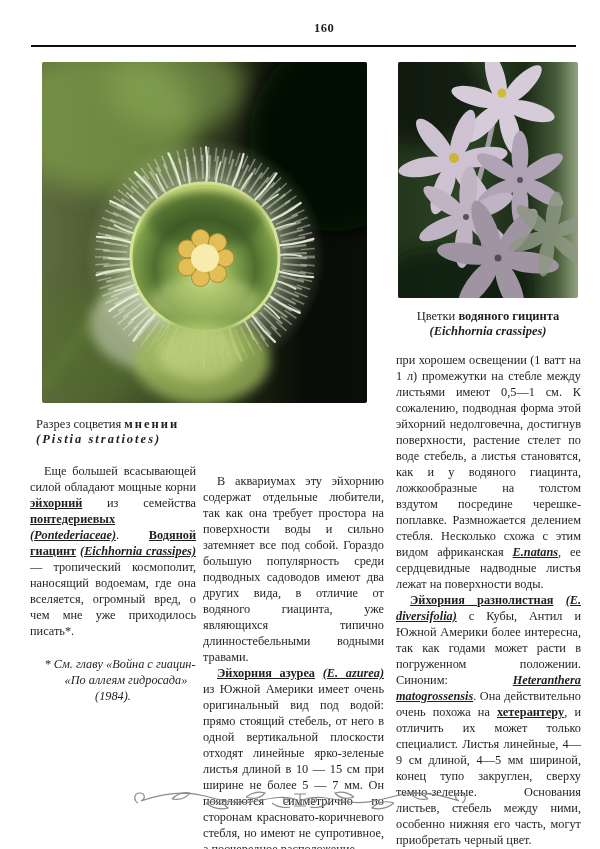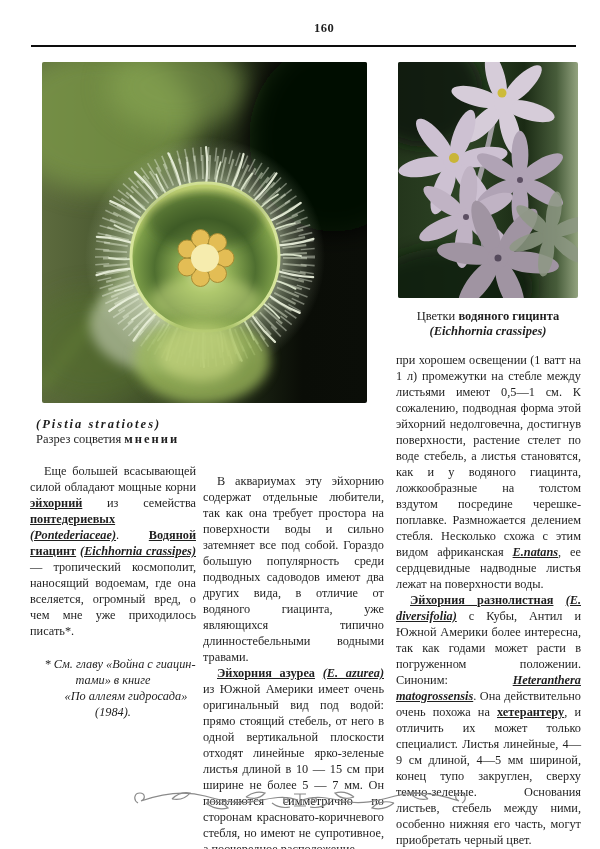--- a/index.html
+++ b/index.html
@@ -184,33 +184,32 @@
     <use href="#flw" transform="translate(152,172) scale(1.05) rotate(40)" fill="#8e9884" opacity="0.85"></use>
     <circle cx="104" cy="31" r="4.5" fill="#cdbb39"></circle>
     <circle cx="56" cy="96" r="5" fill="#c9b537"></circle>
     <circle cx="122" cy="118" r="3" fill="#5c4f63"></circle>
     <circle cx="68" cy="155" r="3" fill="#5c4f63"></circle>
     <circle cx="100" cy="196" r="3.5" fill="#554a5c"></circle>
   </svg>
 </div>
 
 <div class="abs cap cap-pistia">
+  <div><span>Разрез соцветия </span><span class="b">мнении</span></div>
   <div><span class="b i">(Pistia stratiotes)</span></div>
-  <div><span>Разрез соцветия </span><span class="b">мнении</span></div>
 </div>
 <div class="abs cap cap-eich">
   <div><span>Цветки </span><span class="b">водяного гицинта</span></div>
   <div><span class="b i">(Eichhornia crassipes)</span></div>
 </div>
 
 <div class="abs col col1">
   <p class="ind"><span>Еще большей всасывающей силой обладают мощные корни </span><span class="b">эйхорний</span><span> из семейства </span><span class="b">понтедериевых</span><span> </span><span class="b i">(Pontederiaceae)</span><span>. </span><span class="b">Водяной гиацинт</span><span> </span><span class="b i">(Eichhornia crassipes)</span><span> — тропический космополит, наносящий водоемам, где она вселяется, огромный вред, о чем мне уже приходилось писать*.</span></p>
   <div class="footnote">
     <div class="fn-0">* См. главу «Война с гиацин-</div>
-    <div class="fn-1">тами» в книге</div>
     <div class="fn-2">«По аллеям гидросада»</div>
     <div class="fn-3">(1984).</div>
   </div>
 </div>
 
 <div class="abs col col2">
   <p class="ind"><span>В аквариумах эту эйхорнию содержат отдельные любители, так как она требует простора на поверхности воды и сильно затемняет все под собой. Гораздо большую популярность среди подводных садоводов имеют два других вида, в отличие от водяного гиацинта, уже являющихся типично длинностебельными водными травами.</span></p>
   <p class="ind"><span class="b">Эйхорния азуреа</span><span> </span><span class="b i">(E. azurea)</span><span> из Южной Америки имеет очень оригинальный вид под водой: прямо стоящий стебель, от него в одной вертикальной плоскости отходят линейные ярко-зеленые листья длиной в 10 — 15 см при ширине не более 5 — 7 мм. Он появляются симметрично по сторонам красновато-коричневого стебля, но имеют не супротивное, а поочередное расположение,</span></p>
 </div>
 

